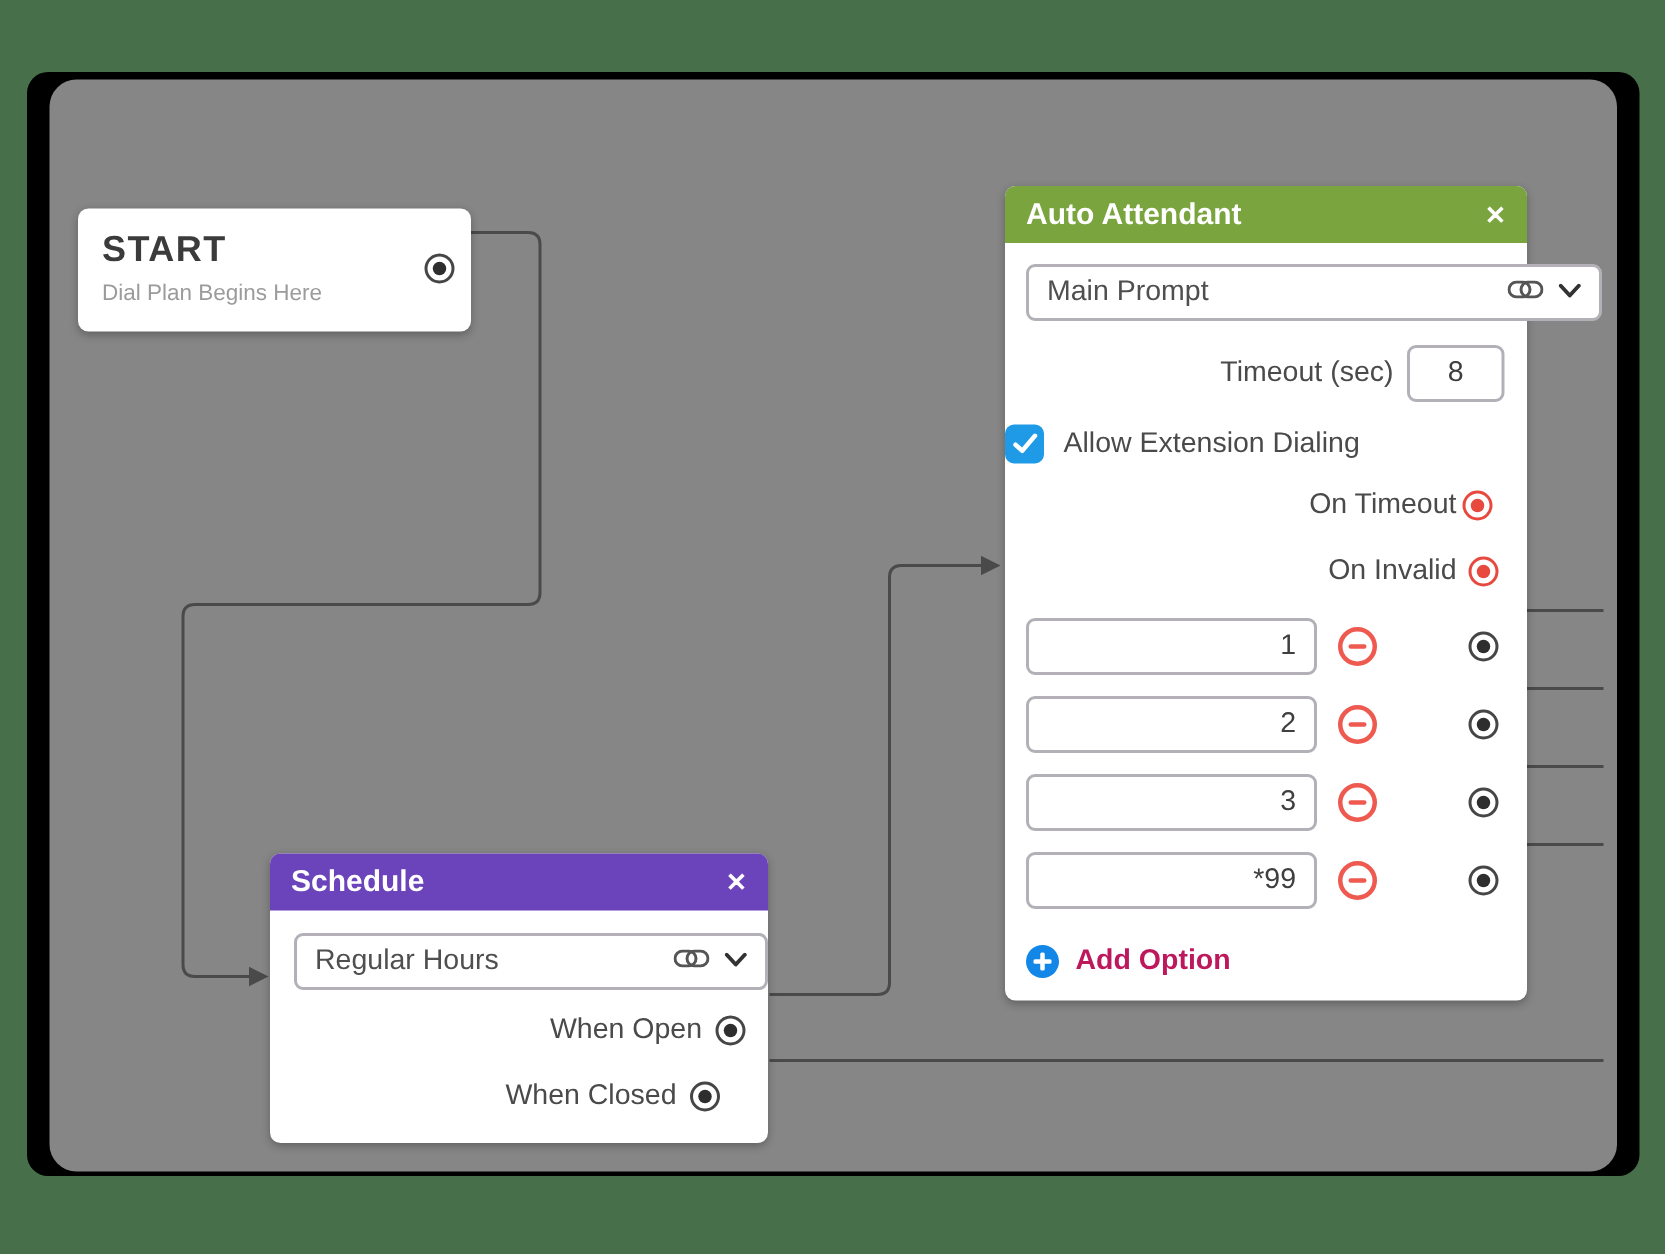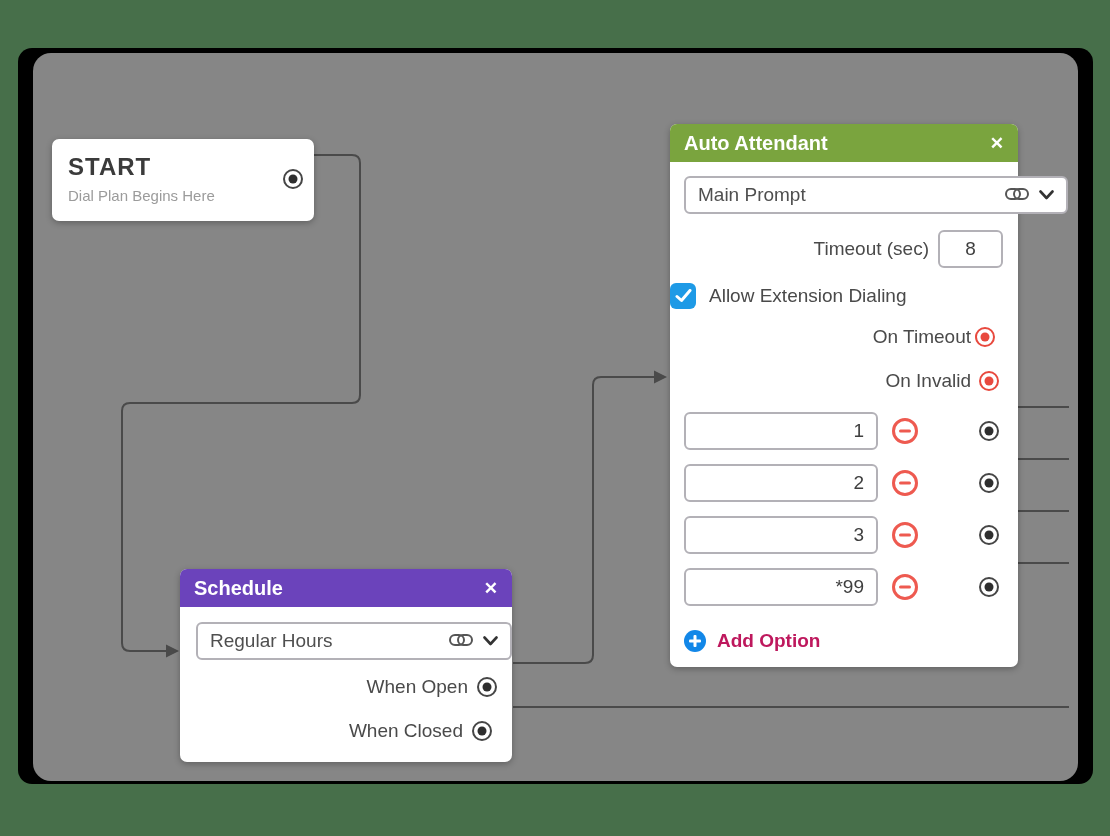--- a/index.html
+++ b/index.html
@@ -53,21 +53,21 @@
   
   #node-start{left:52px;top:115px;width:262px;height:82px;}
   #start-title{position:absolute;left:16px;top:14px;font-size:24px;font-weight:bold;color:#3b3b3b;letter-spacing:1px;}
   #start-subtitle{position:absolute;left:16px;top:48px;font-size:15px;color:#9b9b9b;}
 
   
   #node-schedule{left:180px;top:545px;width:332px;height:193px;}
   #schedule-header{background:#6b43bb;}
   #schedule-dropdown{left:16px;top:53px;width:316px;}
   #row-when-open{top:104px;height:28px;justify-content:flex-end;gap:9px;padding-right:15px;}
-  #row-when-closed{top:148px;height:28px;justify-content:flex-end;gap:9px;padding-right:20px;}
+  #row-when-closed{top:148px;height:28px;justify-content:flex-end;gap:9px;padding-right:32px;}
 
   
   #node-aa{left:670px;top:100px;width:348px;height:543px;}
   #aa-header{background:#7aa43e;}
   #aa-dropdown{left:14px;top:52px;width:384px;}
   #row-timeout{top:106px;height:38px;justify-content:flex-end;gap:9px;padding-right:15px;padding-left:45px;}
   #timeout-input{width:65px;height:38px;text-align:center;}
   #row-checkbox{top:159px;height:26px;gap:13px;}
   #row-on-timeout{top:199px;height:28px;justify-content:flex-end;gap:4px;padding-right:23px;}
   #row-on-invalid{top:243px;height:28px;justify-content:flex-end;gap:8px;padding-right:19px;}

